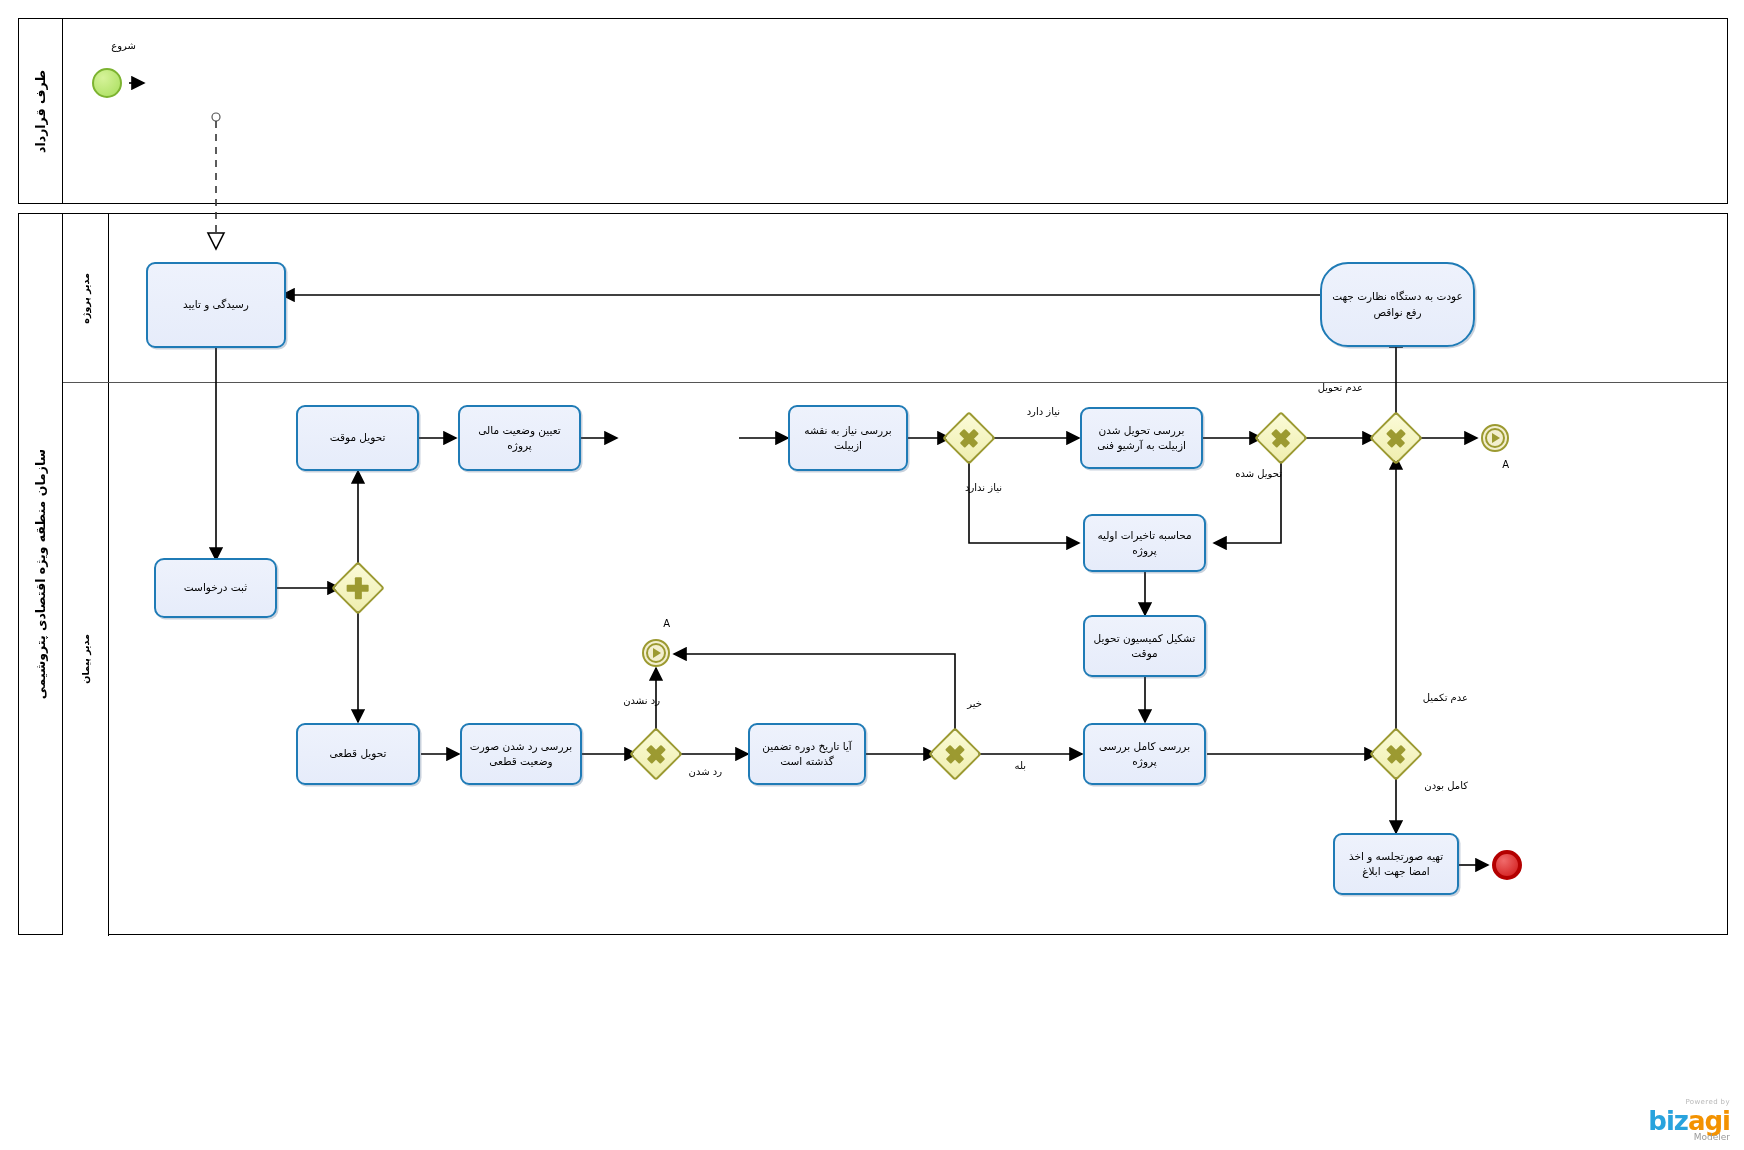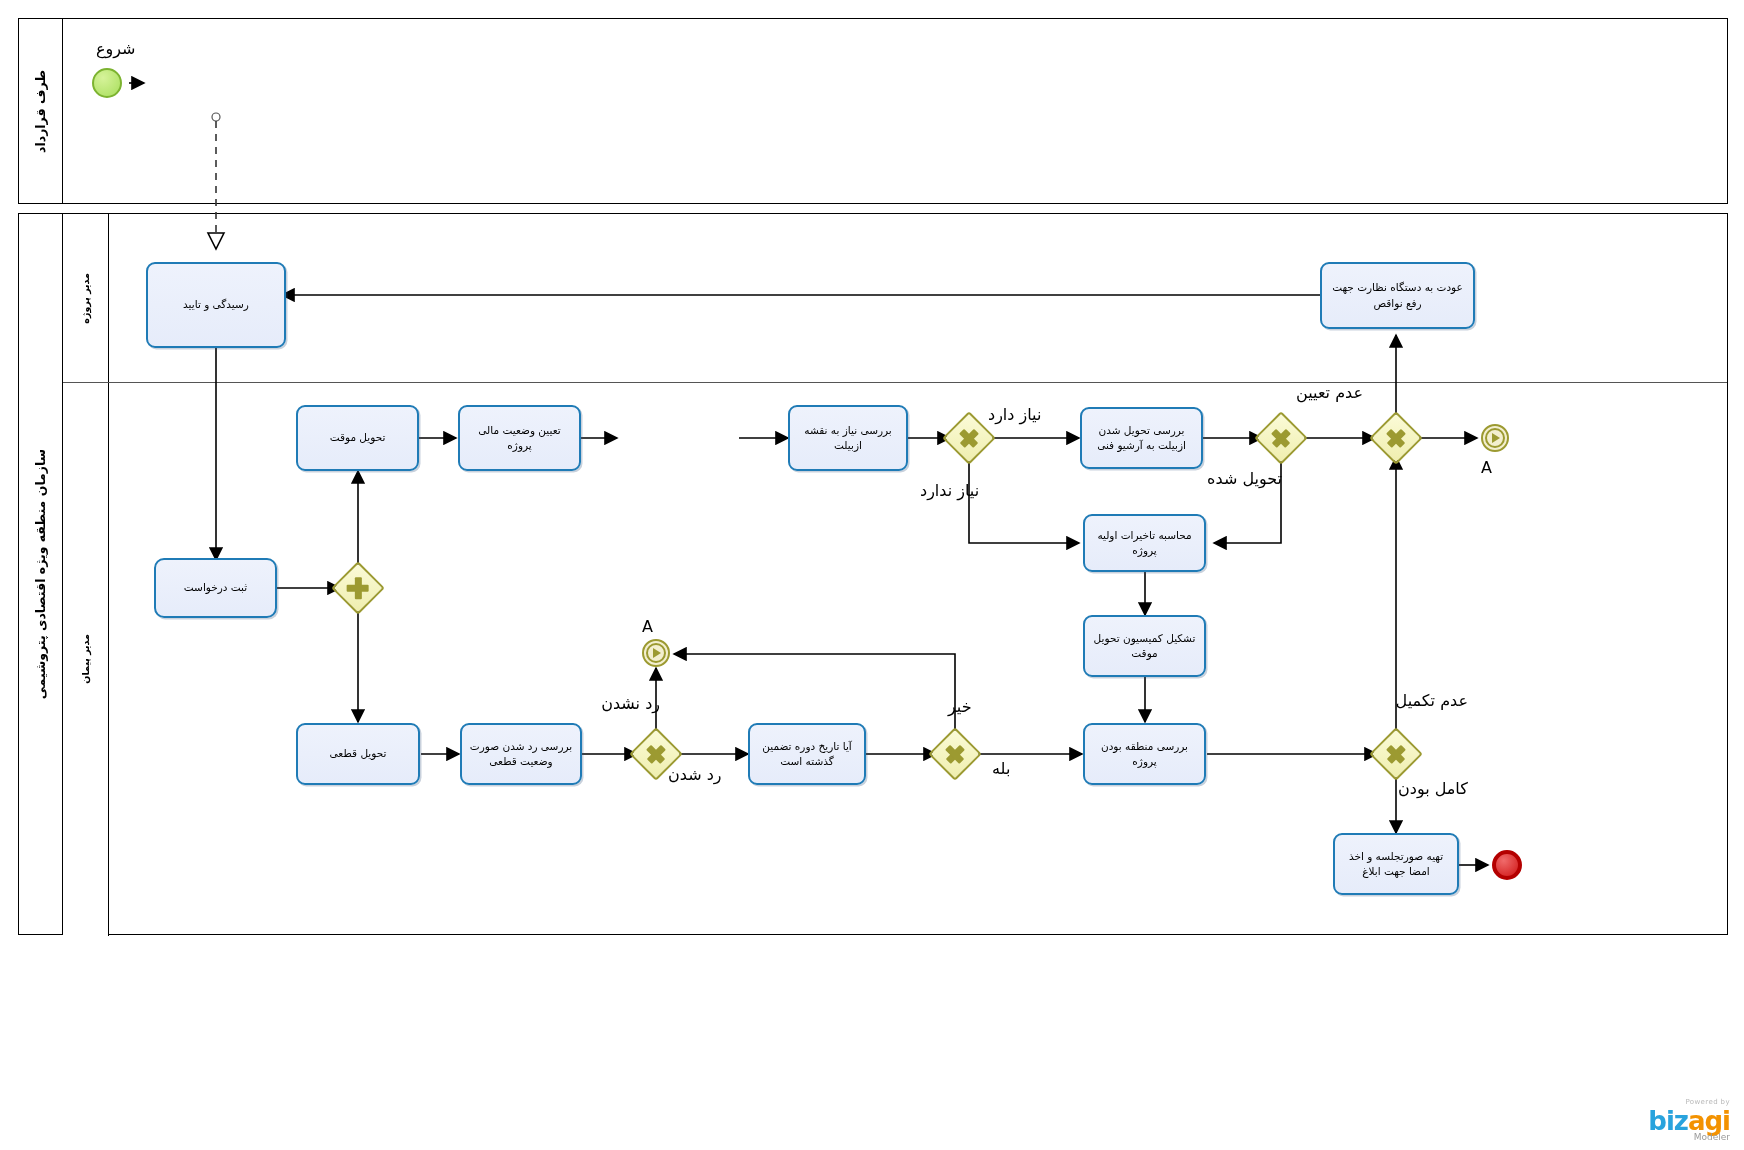--- a/index.html
+++ b/index.html
@@ -145,24 +145,24 @@
     width: 0; height: 0;
     border-top: 5px solid transparent;
     border-bottom: 5px solid transparent;
     border-left: 8px solid #9c9a31;
     margin-left: 2px;
   }
 
   
   .lbl {
     position: absolute;
-    font-size: 16px;
+    font-size: 10px;
     color: #000;
     direction: rtl;
-    text-align: left;
+    text-align: right;
     white-space: nowrap;
     line-height: 1.3;
   }
   svg.flows {
     position: absolute; left: 0; top: 0;
     width: 1744px; height: 1150px;
     pointer-events: none;
   }
 
   
@@ -293,21 +293,21 @@
   </div>
   <div class="lbl" style="left:642px; top:617px; width:28px;">A</div>
 
   <div class="ev ev-end" style="left:1492px; top:850px;"></div>
 
 
   <div class="task" style="left:146px; top:262px; width:140px; height:86px;">
     <span>رسیدگی و تایید</span>
   </div>
 
-  <div class="task" style="left:1320px; top:262px; width:155px; height:67px;">
+  <div class="task" style="left:1320px; top:262px; width:155px; height:85px;border-radius:28px;">
     <span>عودت به دستگاه نظارت جهت رفع نواقص</span>
   </div>
 
   <div class="task" style="left:154px; top:558px; width:123px; height:60px;border-radius:10px;">
     <span>ثبت درخواست</span>
   </div>
 
   <div class="task" style="left:296px; top:405px; width:123px; height:66px;">
     <span>تحویل موقت</span>
   </div>
@@ -327,21 +327,21 @@
 
   <div class="task" style="left:1083px; top:514px; width:123px; height:58px;">
     <span>محاسبه تاخیرات اولیه پروژه</span>
   </div>
 
   <div class="task" style="left:1083px; top:615px; width:123px; height:62px;">
     <span>تشکیل کمیسیون تحویل موقت</span>
   </div>
 
   <div class="task" style="left:1083px; top:723px; width:123px; height:62px;">
-    <span>بررسی منطقه بودن پروژه</span>
+    <span>بررسی کامل بررسی پروژه</span>
   </div>
 
   <div class="task" style="left:296px; top:723px; width:124px; height:62px;">
     <span>تحویل قطعی</span>
   </div>
 
   <div class="task" style="left:460px; top:723px; width:122px; height:62px;">
     <span>بررسی رد شدن صورت وضعیت قطعی</span>
   </div>
 
@@ -364,21 +364,21 @@
   <div class="gw gw-x" style="left:637px; top:735px;"></div>
 
   <div class="gw gw-x" style="left:936px; top:735px;"></div>
 
   <div class="gw gw-x" style="left:1377px; top:735px;"></div>
 
   <div class="lbl" style="left:988px; top:405px; width:72px;">نیاز دارد</div>
 
   <div class="lbl" style="left:920px; top:481px; width:82px;">نیاز ندارد</div>
 
-  <div class="lbl" style="left:1303px; top:381px; width:60px; line-height:1.45;">عدم تعیین</div>
+  <div class="lbl" style="left:1303px; top:381px; width:60px; line-height:1.45;">عدم تحویل</div>
 
   <div class="lbl" style="left:1226px; top:467px; width:56px; line-height:1.45;">تحویل شده</div>
 
   <div class="lbl" style="left:1398px; top:691px; width:70px;">عدم تکمیل</div>
 
   <div class="lbl" style="left:1398px; top:779px; width:70px;">کامل بودن</div>
 
   <div class="lbl" style="left:602px; top:694px; width:58px;">رد نشدن</div>
 
   <div class="lbl" style="left:668px; top:765px; width:54px;">رد شدن</div>

